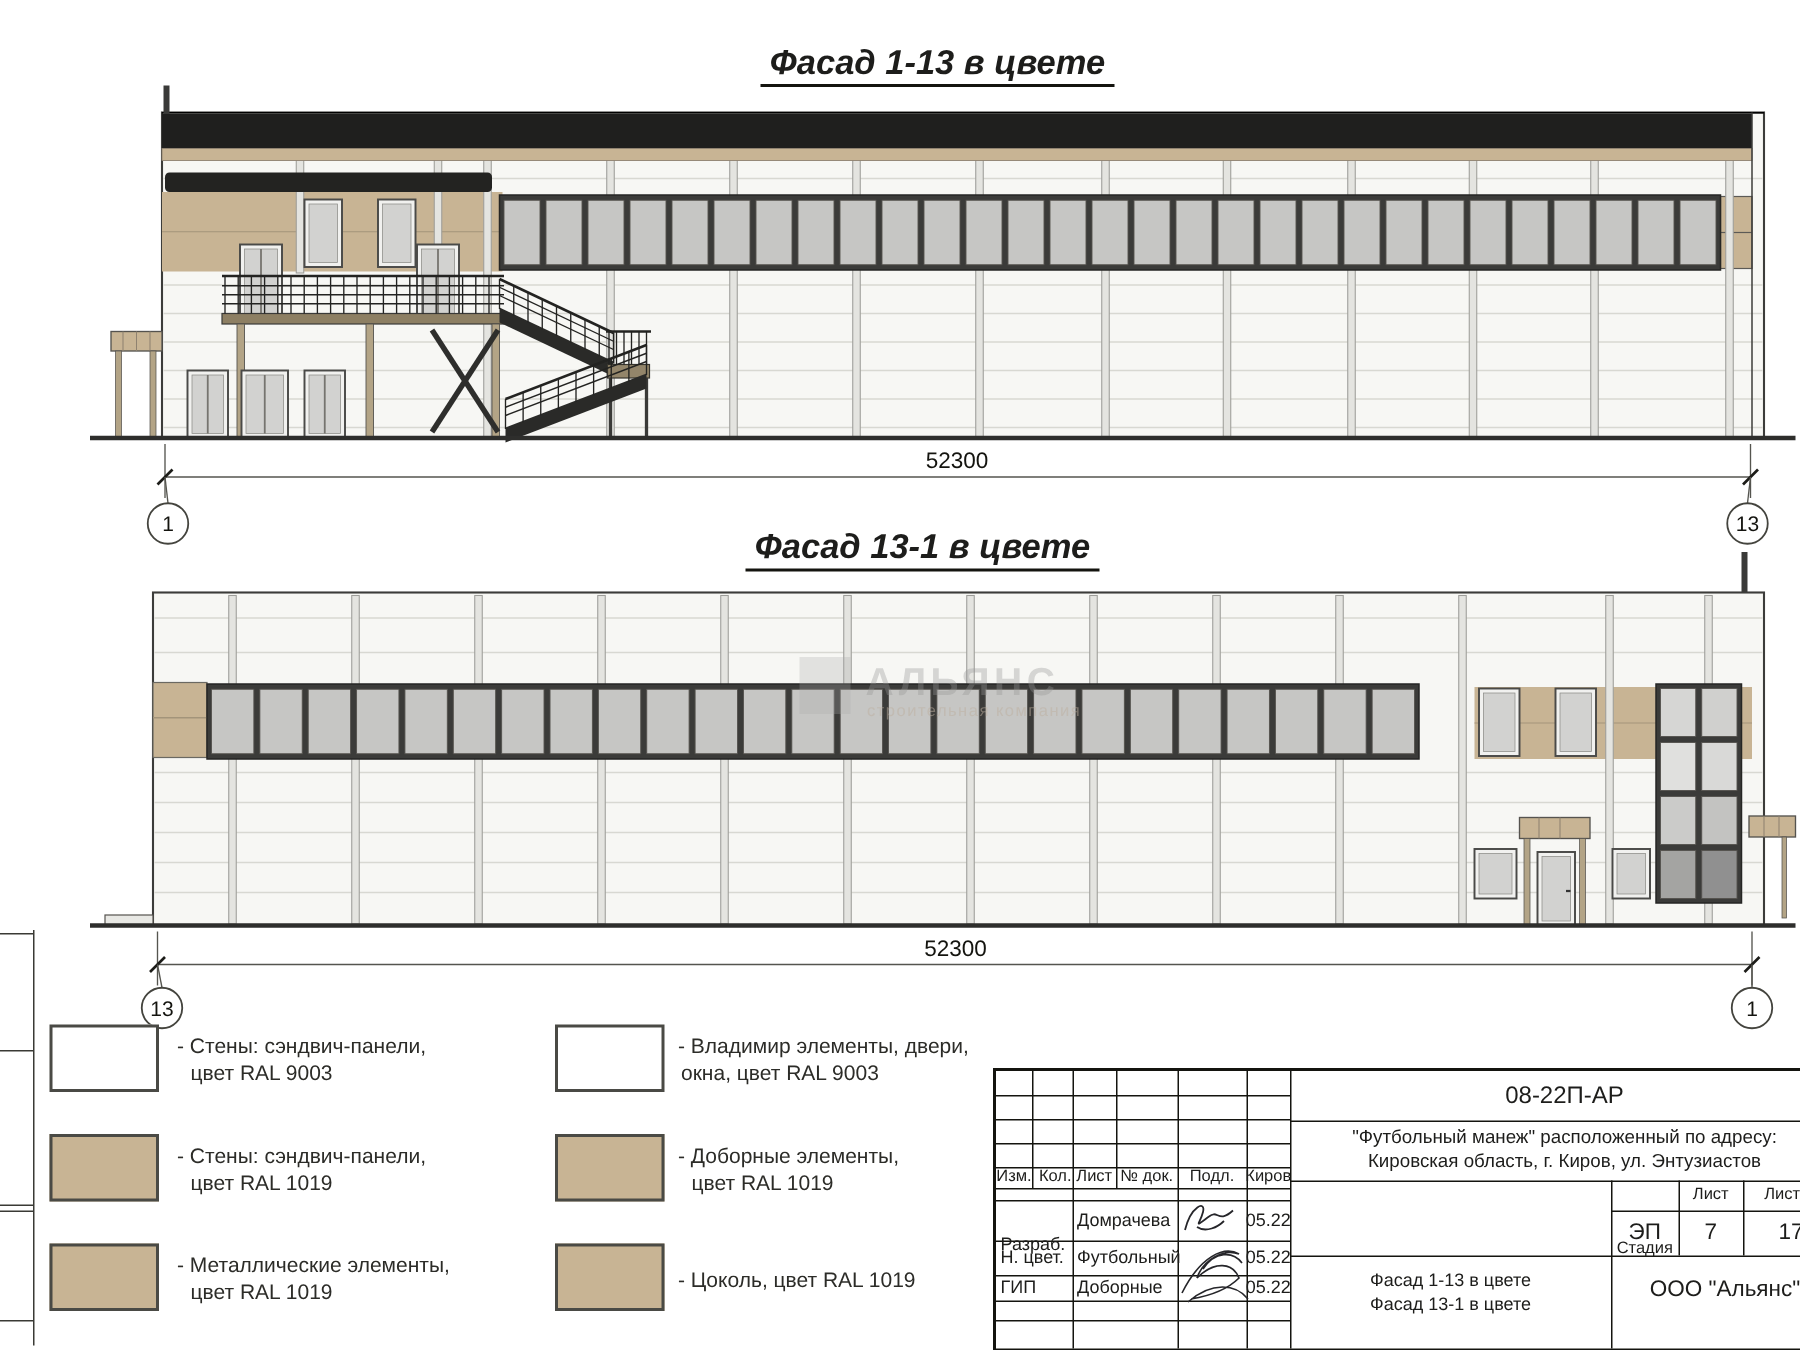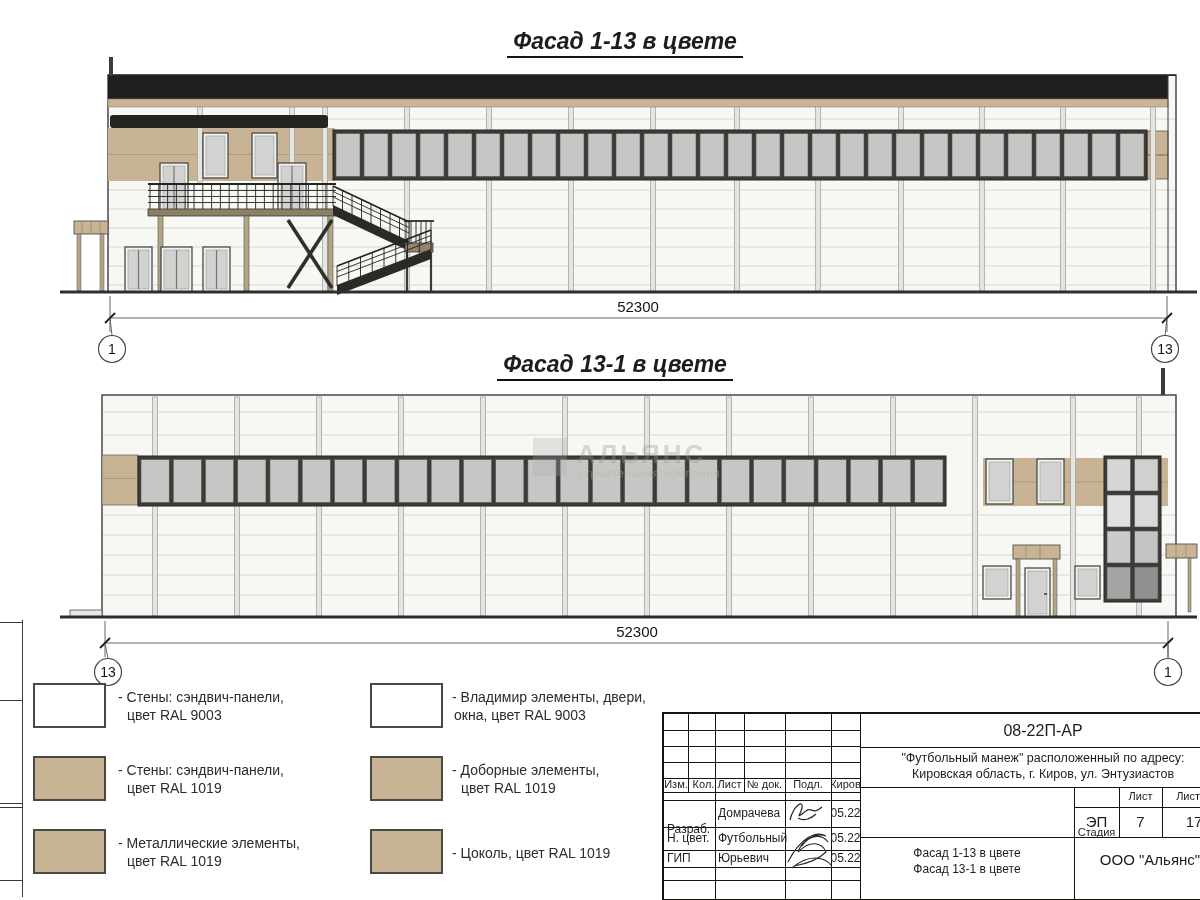--- a/index.html
+++ b/index.html
@@ -383,21 +383,21 @@
 
     <div class="tbc left" style="left:0;top:86px;width:51px;height:27px;margin-top:16px;">Разраб.</div>
     <div class="tbc left" style="left:51px;top:86px;width:70px;height:27px;">Домрачева</div>
     <div class="tbc" style="left:167px;top:86px;width:29px;height:27px;">05.22</div>
 
     <div class="tbc left" style="left:0;top:113px;width:51px;height:23px;">Н. цвет.</div>
     <div class="tbc left" style="left:51px;top:113px;width:70px;height:23px;">Футбольный</div>
     <div class="tbc" style="left:167px;top:113px;width:29px;height:23px;">05.22</div>
 
     <div class="tbc left" style="left:0;top:136px;width:51px;height:17px;">ГИП</div>
-    <div class="tbc left" style="left:51px;top:136px;width:70px;height:17px;">Юрьевич</div>
+    <div class="tbc left" style="left:51px;top:136px;width:70px;height:17px;">Доборные</div>
     <div class="tbc" style="left:167px;top:136px;width:29px;height:17px;">05.22</div>
 
     <svg style="left:118px;top:80px;" width="56" height="82" viewBox="0 0 56 82">
       <path d="M8 26 C12 10 22 6 20 14 C18 22 13 25 24 17 C30 12 30 22 40 13 M16 24 C22 28 30 24 34 20" fill="none" stroke="#26262a" stroke-width="1.2"></path>
       <path d="M6 68 C18 44 34 36 44 42 C34 38 20 46 16 58 C28 46 40 48 44 58 C36 66 24 70 12 72 M10 74 C26 60 42 62 50 72 M20 52 C28 40 40 40 46 48" fill="none" stroke="#26262a" stroke-width="1.1"></path>
     </svg>
 
     <div class="tbc big" style="left:196px;top:0;width:366px;height:33px;">08-22П-АР</div>
     <div class="tbc" style="left:196px;top:36px;width:366px;height:17px;font-size:12.5px;">"Футбольный манеж" расположенный по адресу:</div>
     <div class="tbc" style="left:196px;top:52px;width:366px;height:17px;font-size:12.5px;">Кировская область, г. Киров, ул. Энтузиастов</div>

